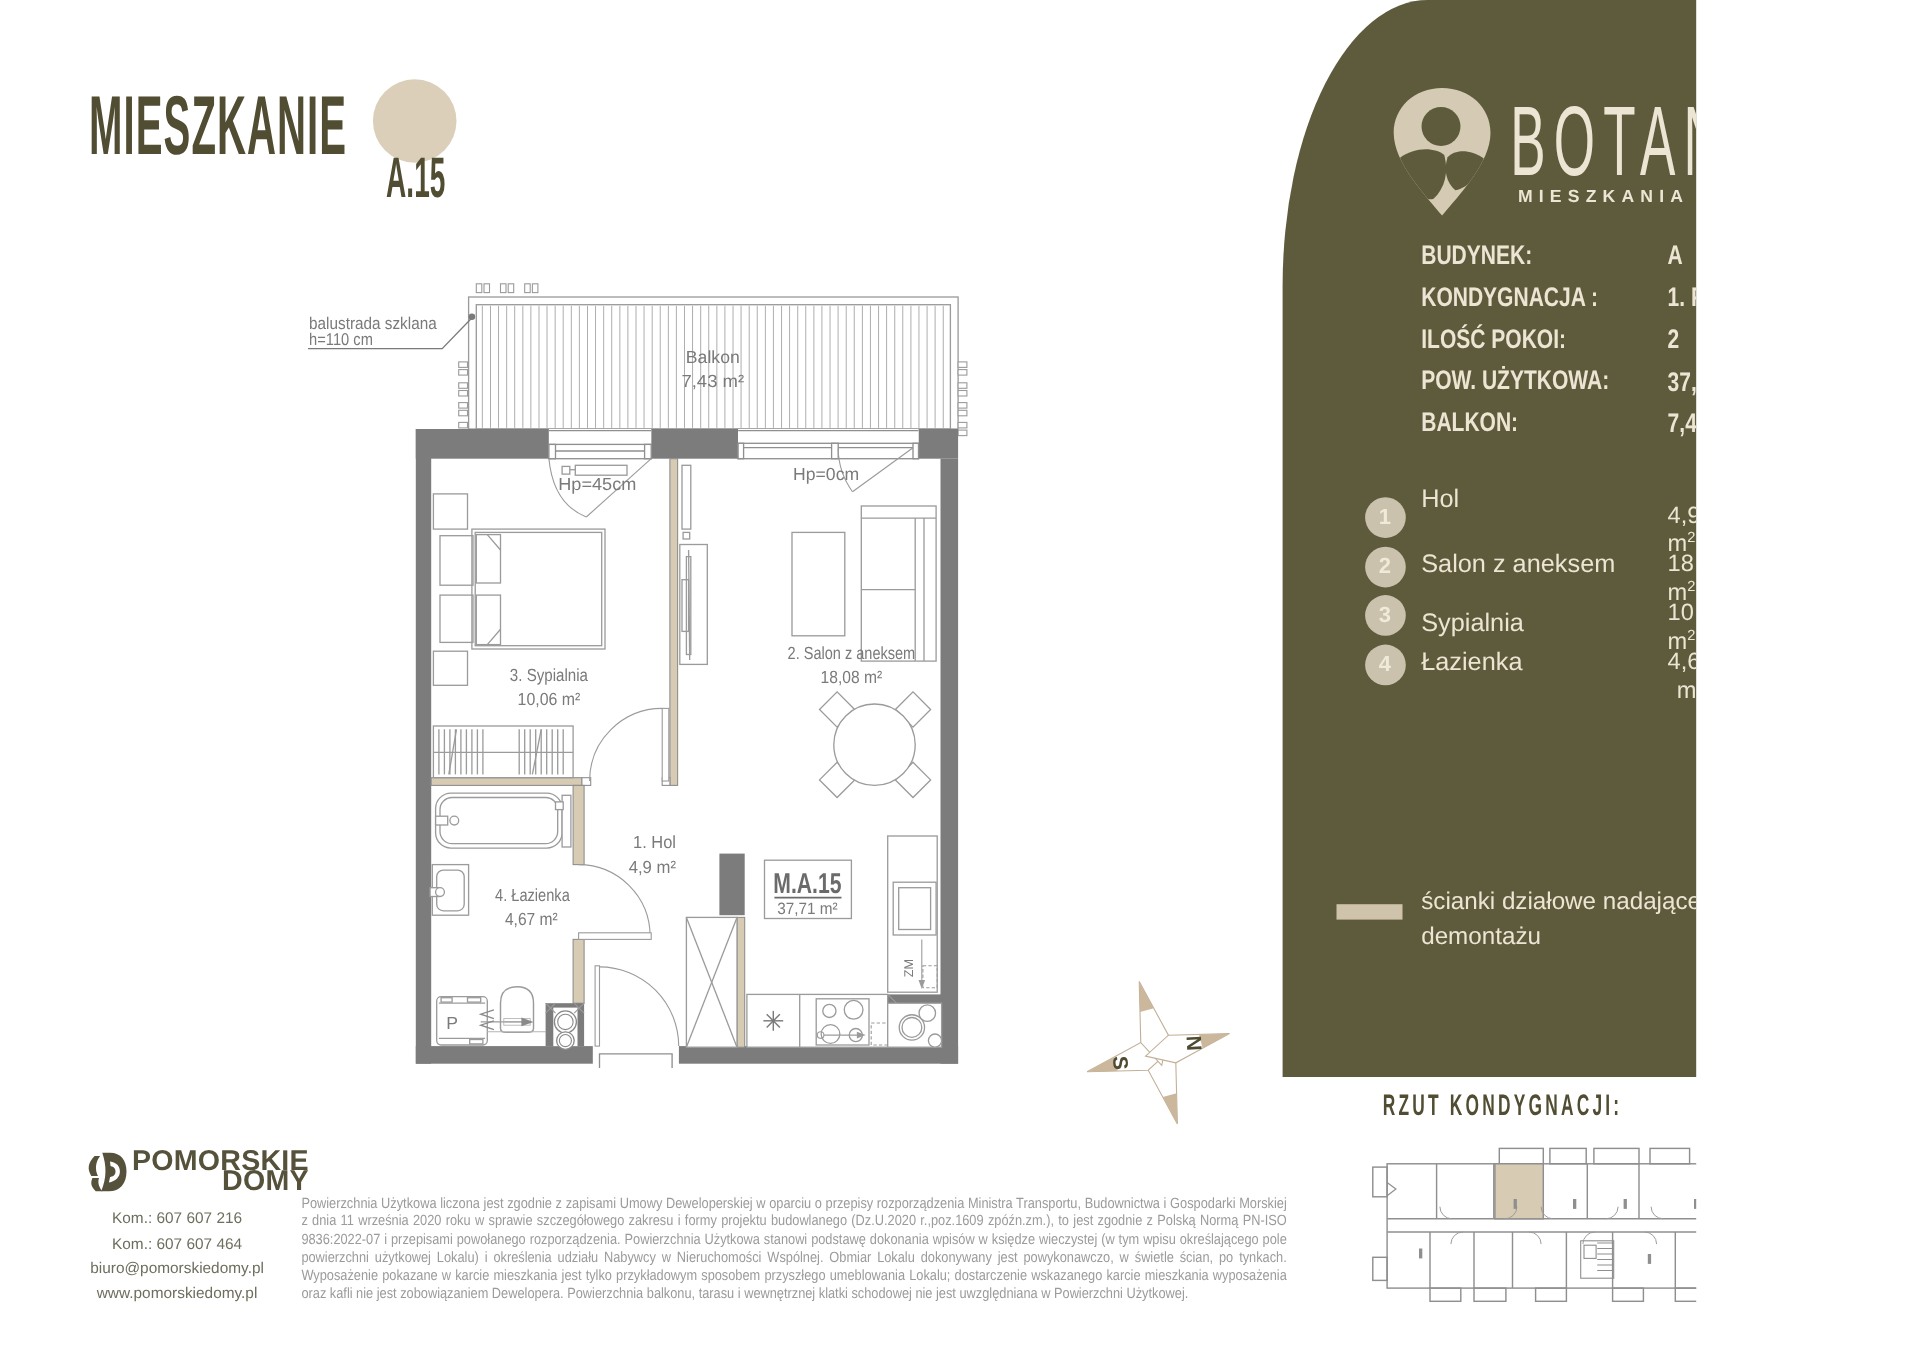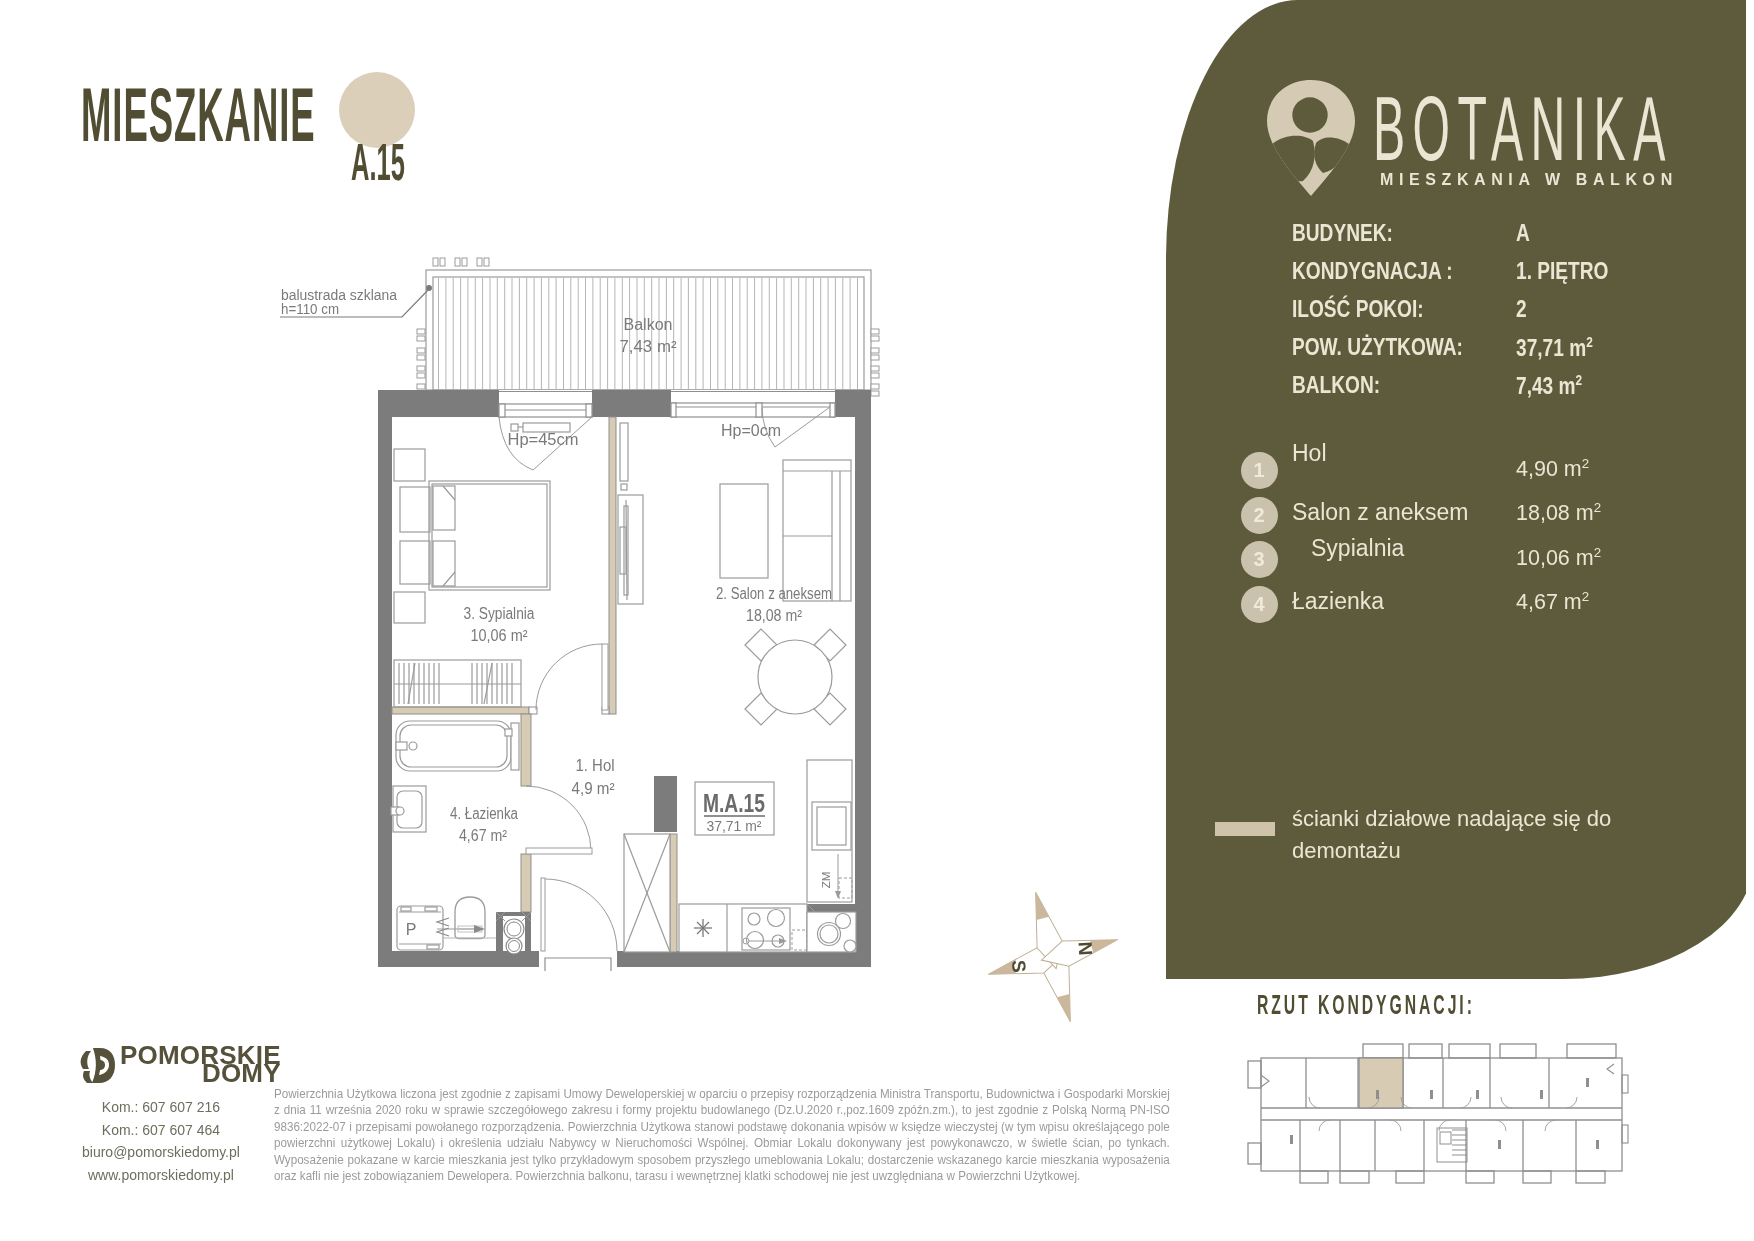--- a/index.html
+++ b/index.html
@@ -1,16 +1,16 @@
 <!DOCTYPE html>
 <html><head>
 <meta charset="utf-8">
 <style>
   html,body{margin:0;padding:0;background:#fff;}
-  #page{position:relative;width:1746px;height:1241px;background:#fff;overflow:hidden;
+  #page{position:relative;width:1542px;height:1241px;background:#fff;overflow:hidden;
         font-family:"Liberation Sans",sans-serif;}
   .abs{position:absolute;}
   .cond{display:inline-block;transform-origin:0 0;}
   #panel{position:absolute;left:1166px;top:0;width:588px;height:979px;background:#5e5b3d;
          border-top-left-radius:132px 260px;border-bottom-right-radius:190px 120px;}
   .crm{color:#ece5d3;}
   .lbl{position:absolute;font-weight:bold;font-size:24.5px;color:#ece5d3;transform:scaleX(0.78);transform-origin:0 0;white-space:nowrap;}
   .val{position:absolute;font-weight:bold;font-size:24.5px;color:#ece5d3;transform:scaleX(0.78);transform-origin:0 0;white-space:nowrap;}
   .rlbl{position:absolute;font-size:23px;color:#ece5d3;}
   .rval{position:absolute;font-weight:normal;font-size:21.5px;color:#ece5d3;}
@@ -44,21 +44,21 @@
 <div class="lbl" style="left:1292px;top:370.5px;">BALKON:</div>
     <div class="val" style="left:1516px;top:370.5px;">7,43 m<sup>2</sup></div>
 
 <div class="ncir" style="left:1240.5px;top:452px;">1</div>
 <div class="rlbl" style="left:1292px;top:440px;">Hol</div>
     <div class="rval" style="left:1516px;top:455.5px;">4,90 m<sup>2</sup></div>
 <div class="ncir" style="left:1240.5px;top:496.5px;">2</div>
 <div class="rlbl" style="left:1292px;top:498.5px;">Salon z aneksem</div>
     <div class="rval" style="left:1516px;top:500px;">18,08 m<sup>2</sup></div>
 <div class="ncir" style="left:1240.5px;top:541px;">3</div>
-<div class="rlbl" style="left:1292px;top:535px;margin-left:19px;">Sypialnia</div>
+<div class="rlbl" style="left:1292px;top:553px;">Sypialnia</div>
     <div class="rval" style="left:1516px;top:544.5px;">10,06 m<sup>2</sup></div>
 <div class="ncir" style="left:1240.5px;top:585.5px;">4</div>
 <div class="rlbl" style="left:1292px;top:587.5px;">Łazienka</div>
     <div class="rval" style="left:1516px;top:589px;text-align:center;">4,67 m<sup>2</sup></div>
 
 <div class="abs" style="left:1215px;top:822px;width:60px;height:14px;background:#cfc3ab;"></div>
 
 <div class="abs" style="left:1257px;top:990px;font-weight:bold;font-size:27px;color:#514d33;white-space:nowrap;"><span class="cond" style="transform:scaleX(0.584);letter-spacing:5px;">RZUT KONDYGNACJI:</span></div>
 
 <div class="abs crm" style="left:1292px;top:803px;font-size:22px;line-height:32px;white-space:nowrap;">ścianki działowe nadające się do<br>demontażu</div>

